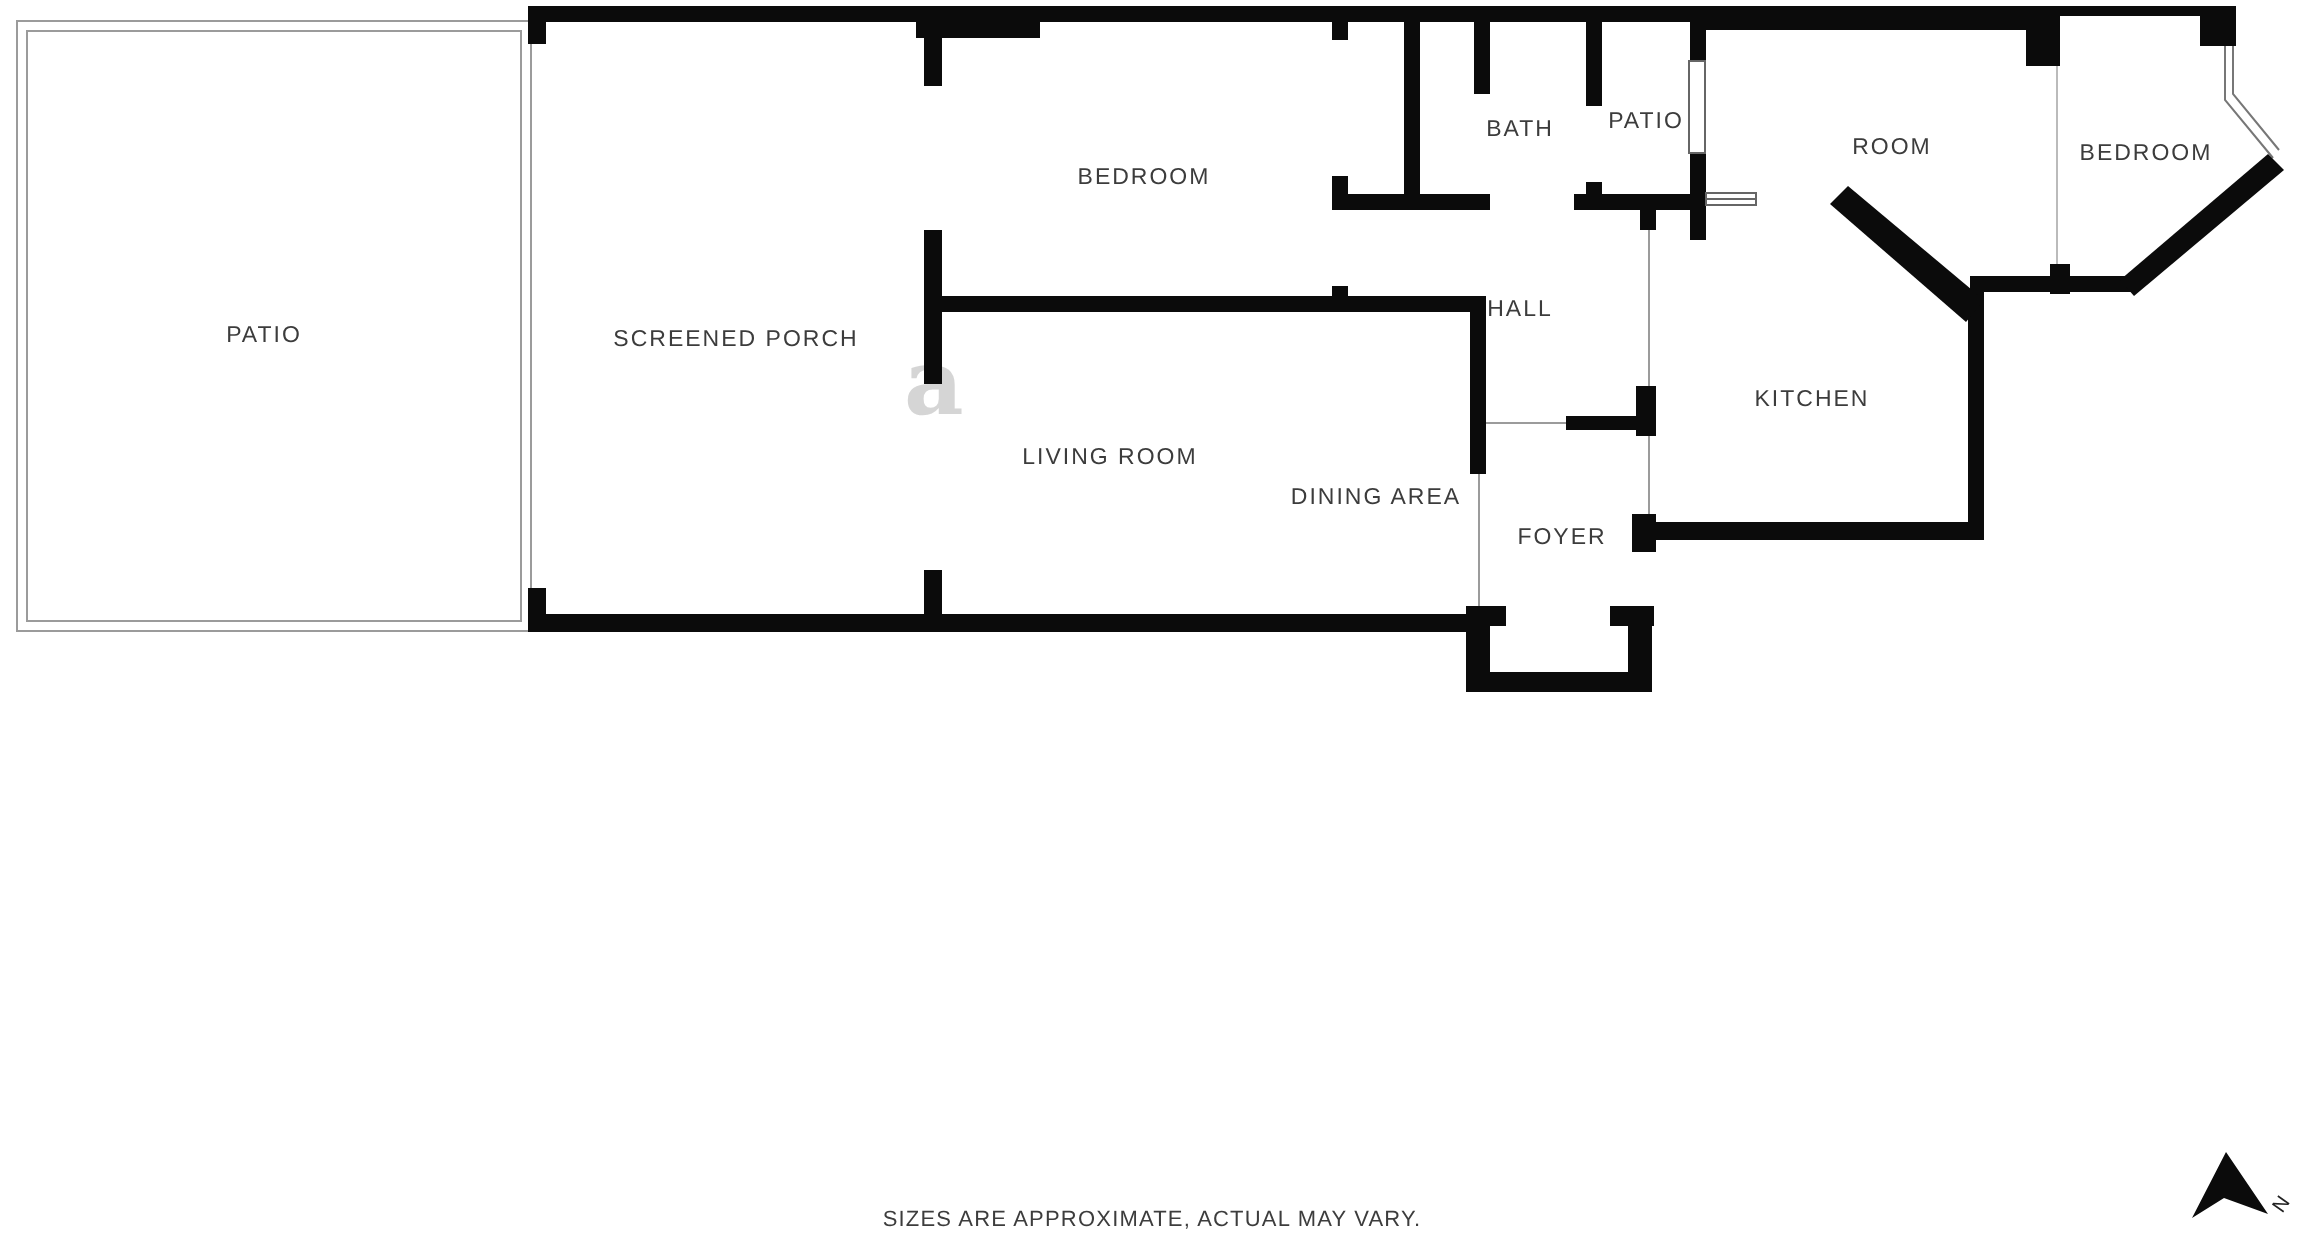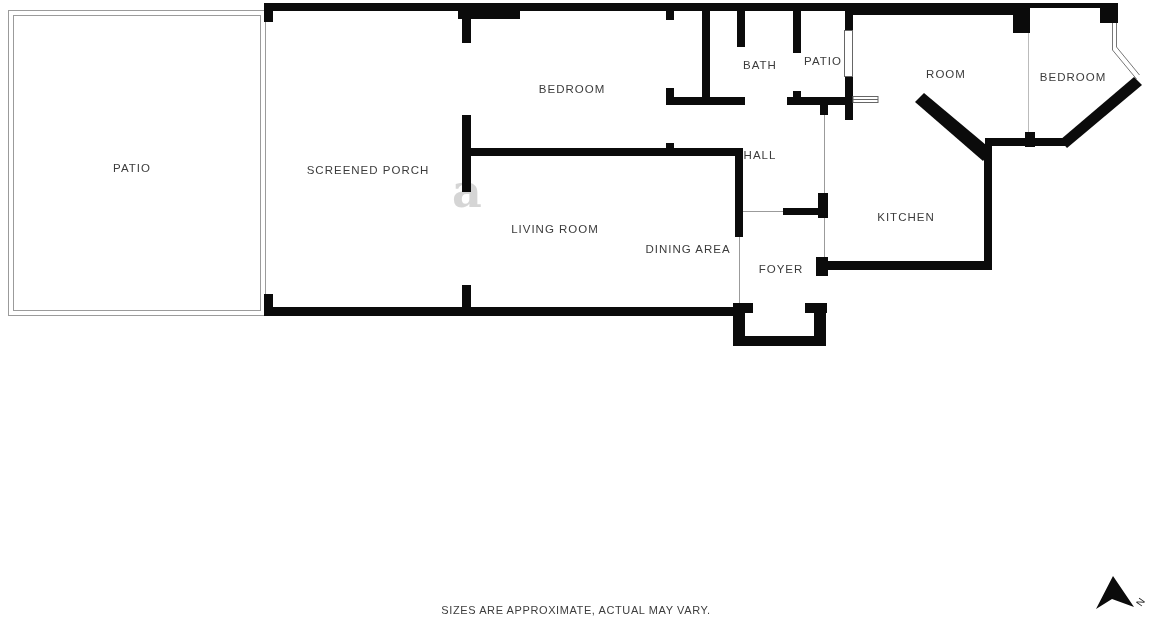--- a/index.html
+++ b/index.html
@@ -98,18 +98,18 @@
 </svg>
 
 <div class="room-label" style="left:132px;top:168px;">PATIO</div>
 <div class="room-label" style="left:368px;top:170px;text-align:center;">SCREENED PORCH</div>
 <div class="room-label" style="left:572px;top:89px;">BEDROOM</div>
 <div class="room-label" style="left:760px;top:65px;">BATH</div>
 <div class="room-label" style="left:823px;top:61px;">PATIO</div>
 <div class="room-label" style="left:946px;top:74px;text-align:right;">ROOM</div>
 <div class="room-label" style="left:1073px;top:77px;">BEDROOM</div>
 <div class="room-label" style="left:760px;top:155px;">HALL</div>
-<div class="room-label" style="left:906px;top:200px;margin-top:17px;">KITCHEN</div>
+<div class="room-label" style="left:906px;top:200px;">KITCHEN</div>
 <div class="room-label" style="left:555px;top:229px;">LIVING ROOM</div>
 <div class="room-label" style="left:688px;top:239px;margin-top:10px;">DINING AREA</div>
 <div class="room-label" style="left:781px;top:269px;">FOYER</div>
 
 <div id="disclaimer">SIZES ARE APPROXIMATE, ACTUAL MAY VARY.</div>
 
 </body></html>

